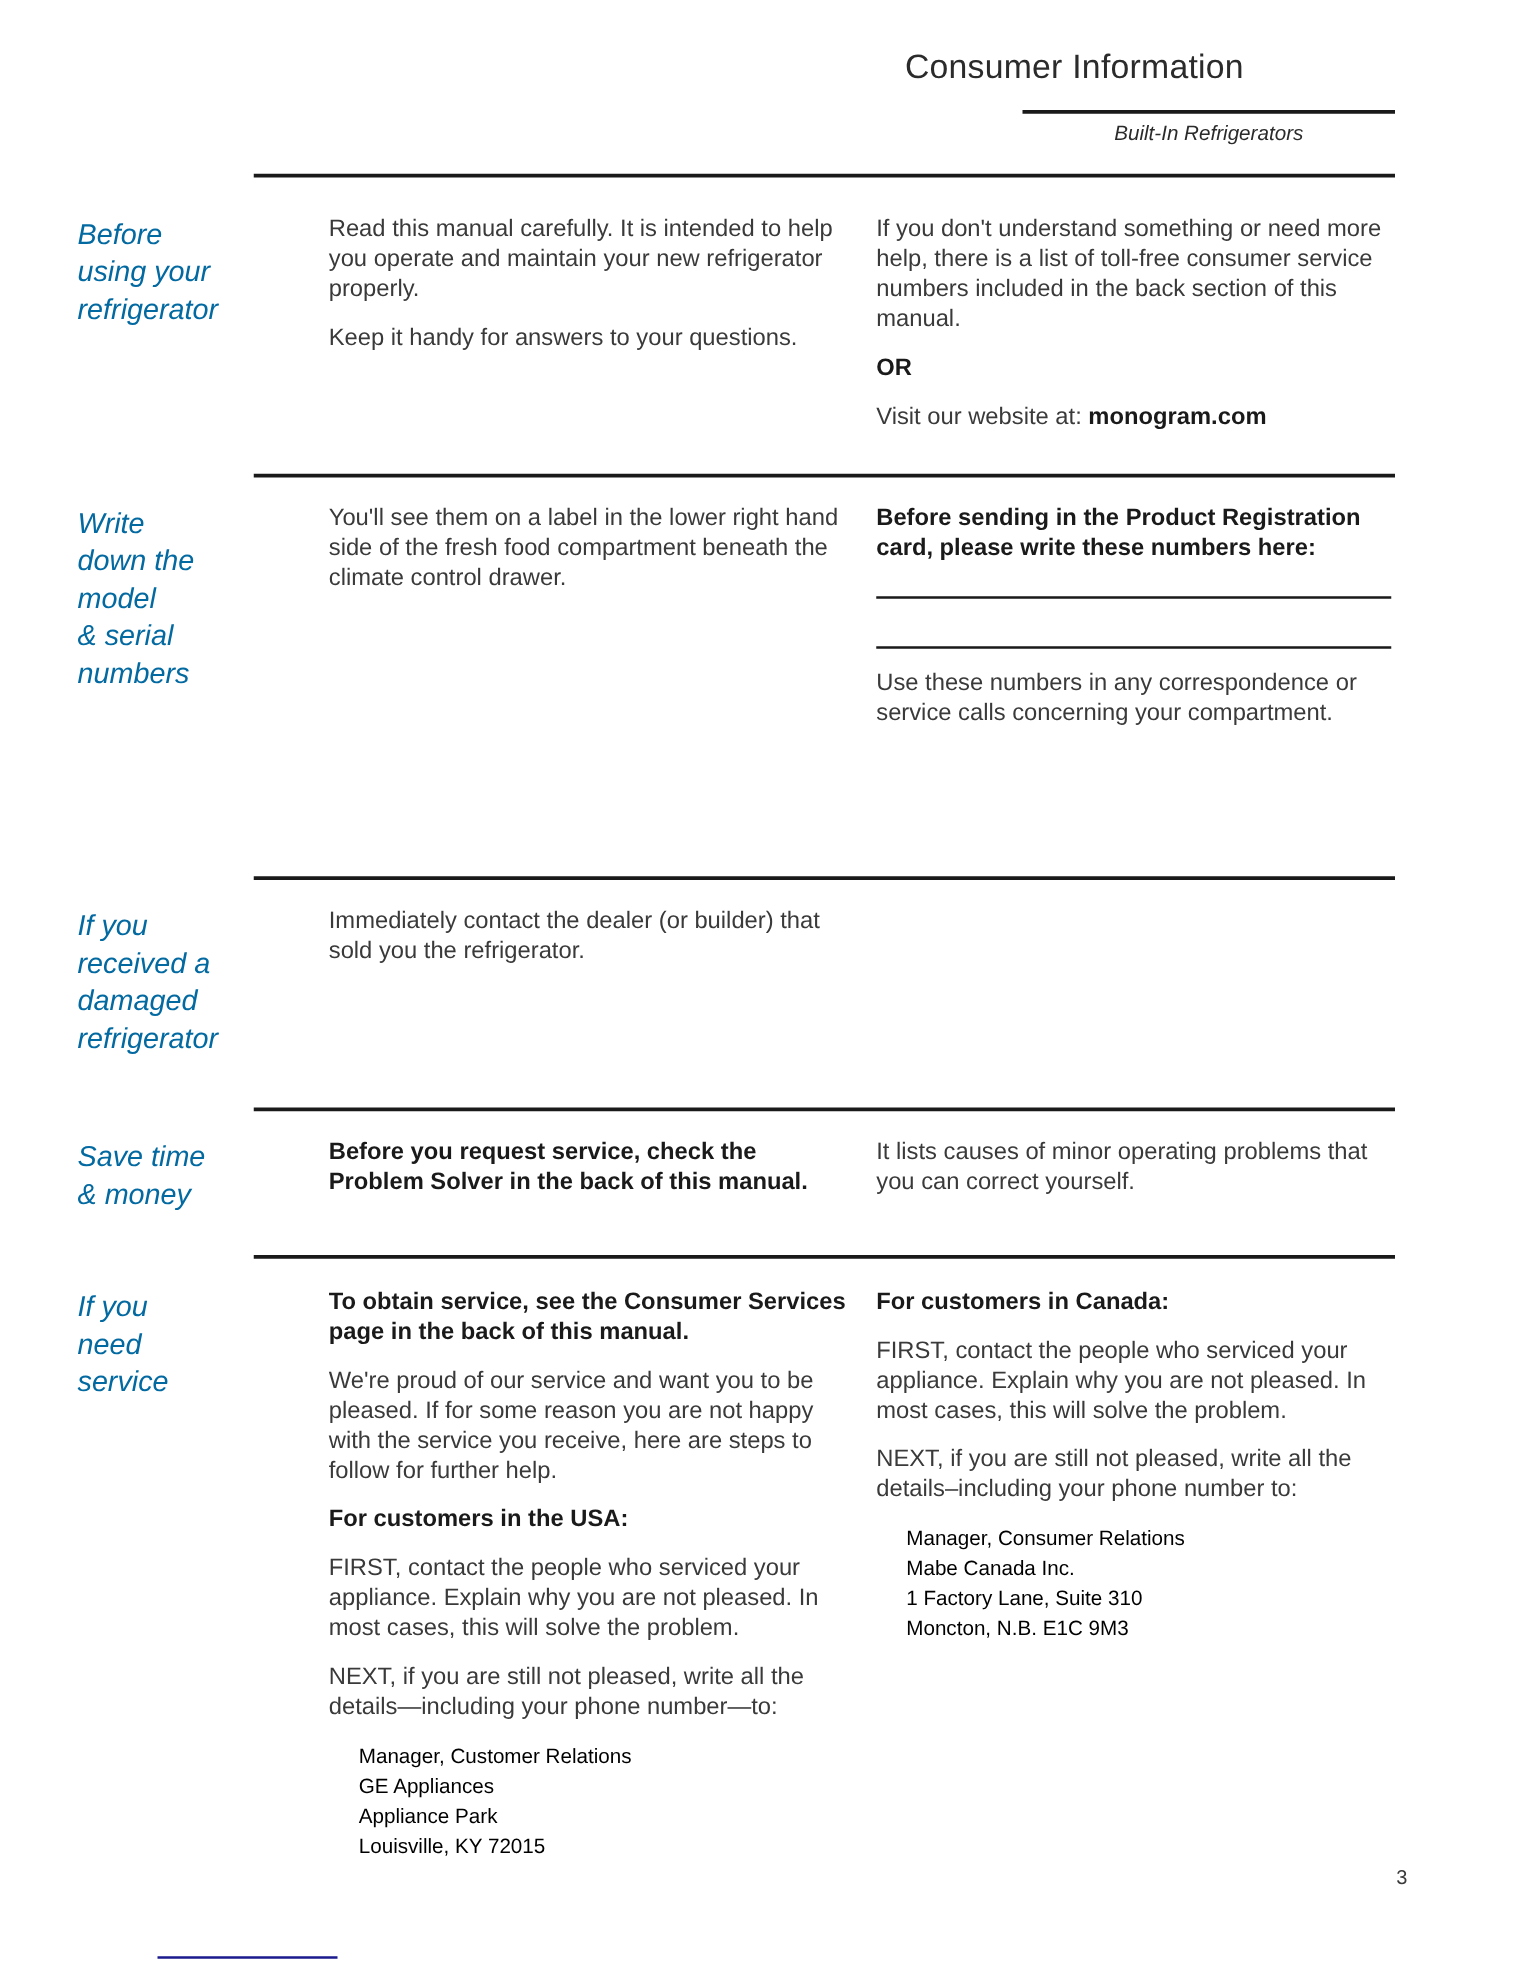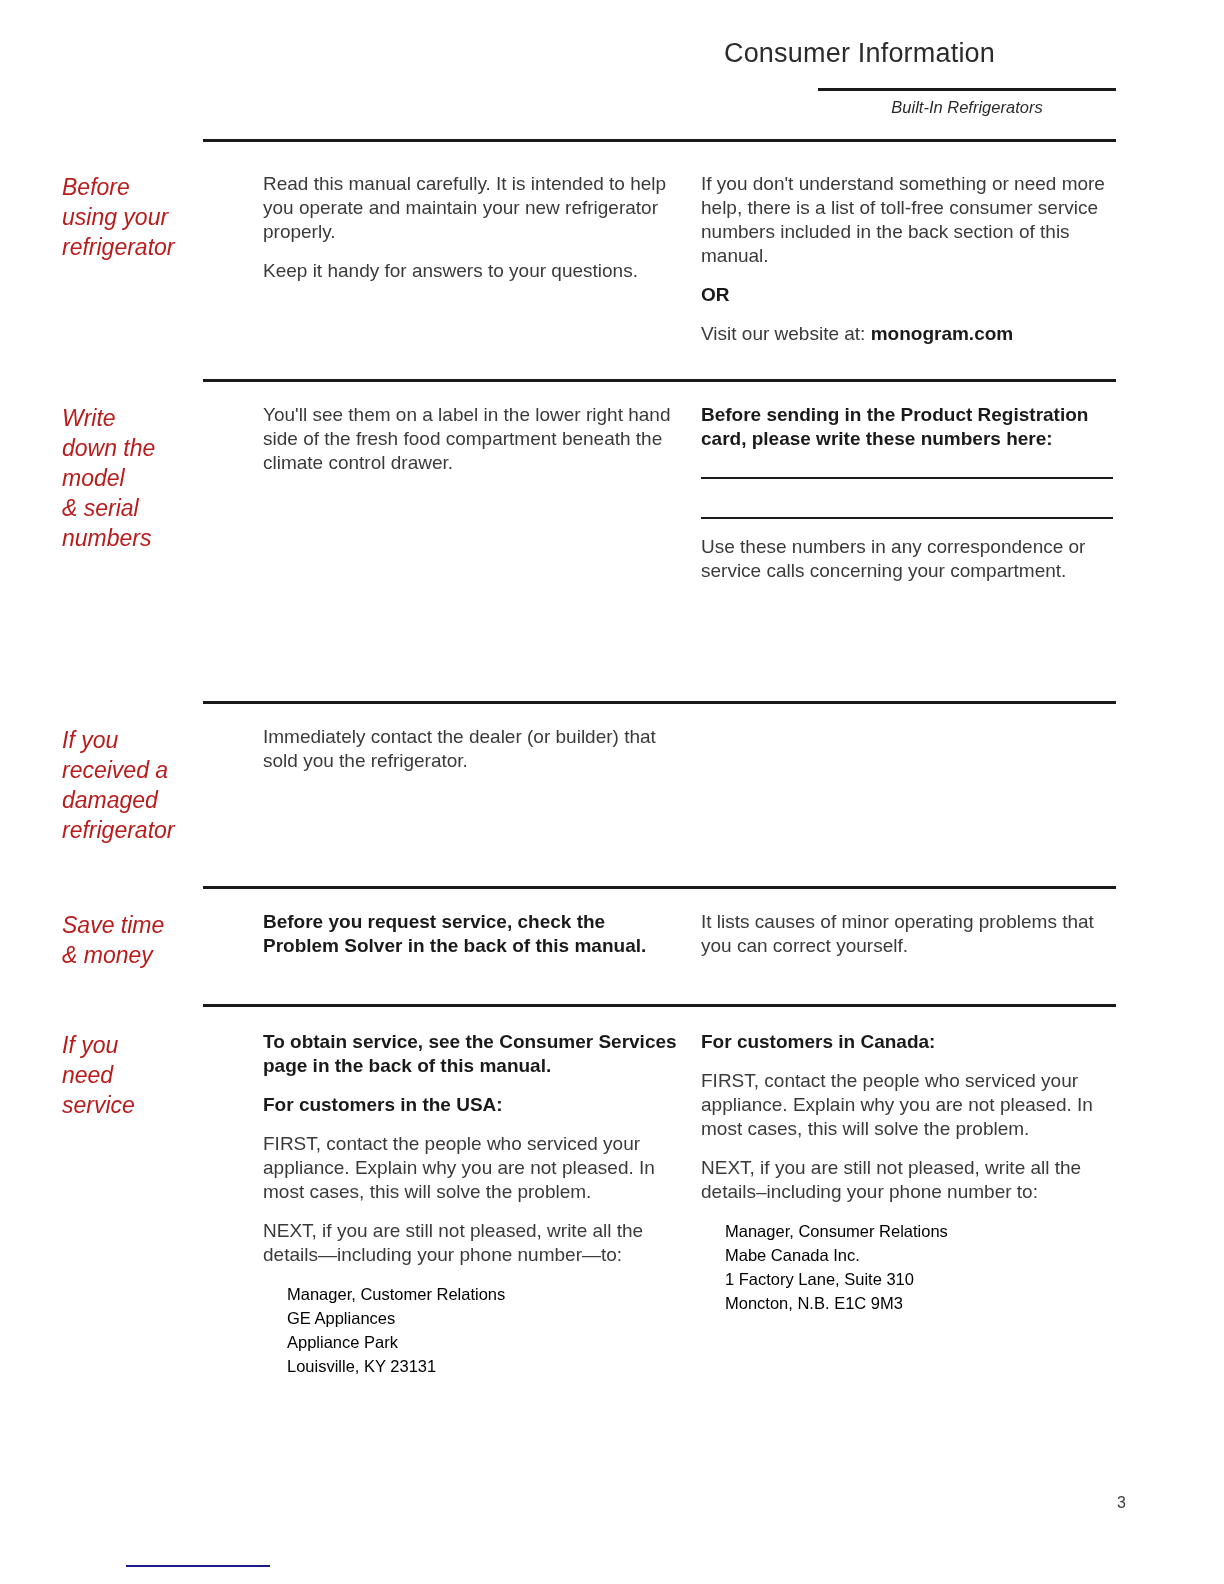--- a/index.html
+++ b/index.html
@@ -67,21 +67,21 @@
     left: 0;
     width: 1224px;
   }
   .sec-head {
     position: absolute;
     left: 62px;
     width: 195px;
     font-size: 23px;
     font-style: italic;
     line-height: 30px;
-    color: #b91c1c;
+    color: #0369a1;
     font-weight: 400;
   }
   .col-a {
     position: absolute;
     left: 263px;
     width: 415px;
   }
   .col-b {
     position: absolute;
     left: 701px;
@@ -207,27 +207,28 @@
   </div>
 
   <div class="rule" style="top:1004px;"></div>
 
   <div class="section" style="top:1030px;">
     <div class="sec-head" style="white-space:pre-line;">If you
 need
 service</div>
     <div class="col-a">
       <p class="b">To obtain service, see the Consumer Services page in the back of this manual.</p>
+      <p>We're proud of our service and want you to be pleased. If for some reason you are not happy with the service you receive, here are steps to follow for further help.</p>
       <p class="b">For customers in the USA:</p>
       <p>FIRST, contact the people who serviced your appliance. Explain why you are not pleased. In most cases, this will solve the problem.</p>
       <p>NEXT, if you are still not pleased, write all the details—including your phone number—to:</p>
       <div class="addr" style="white-space:pre-line;">Manager, Customer Relations
 GE Appliances
 Appliance Park
-Louisville, KY 23131</div>
+Louisville, KY 72015</div>
     </div>
     <div class="col-b">
       <p class="b">For customers in Canada:</p>
       <p>FIRST, contact the people who serviced your appliance. Explain why you are not pleased. In most cases, this will solve the problem.</p>
       <p>NEXT, if you are still not pleased, write all the details–including your phone number to:</p>
       <div class="addr" style="white-space:pre-line;">Manager, Consumer Relations
 Mabe Canada Inc.
 1 Factory Lane, Suite 310
 Moncton, N.B. E1C 9M3</div>
     </div>

